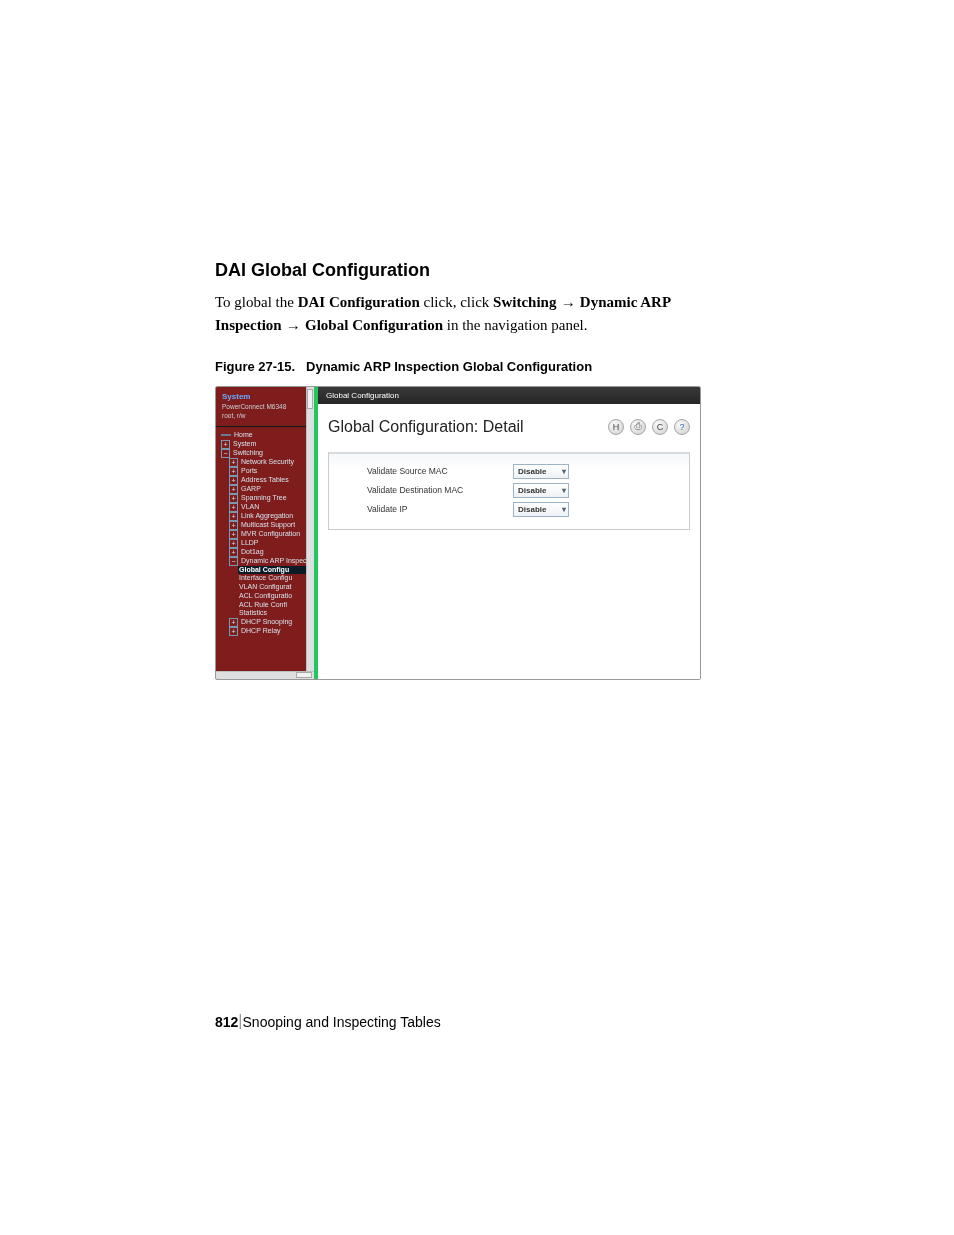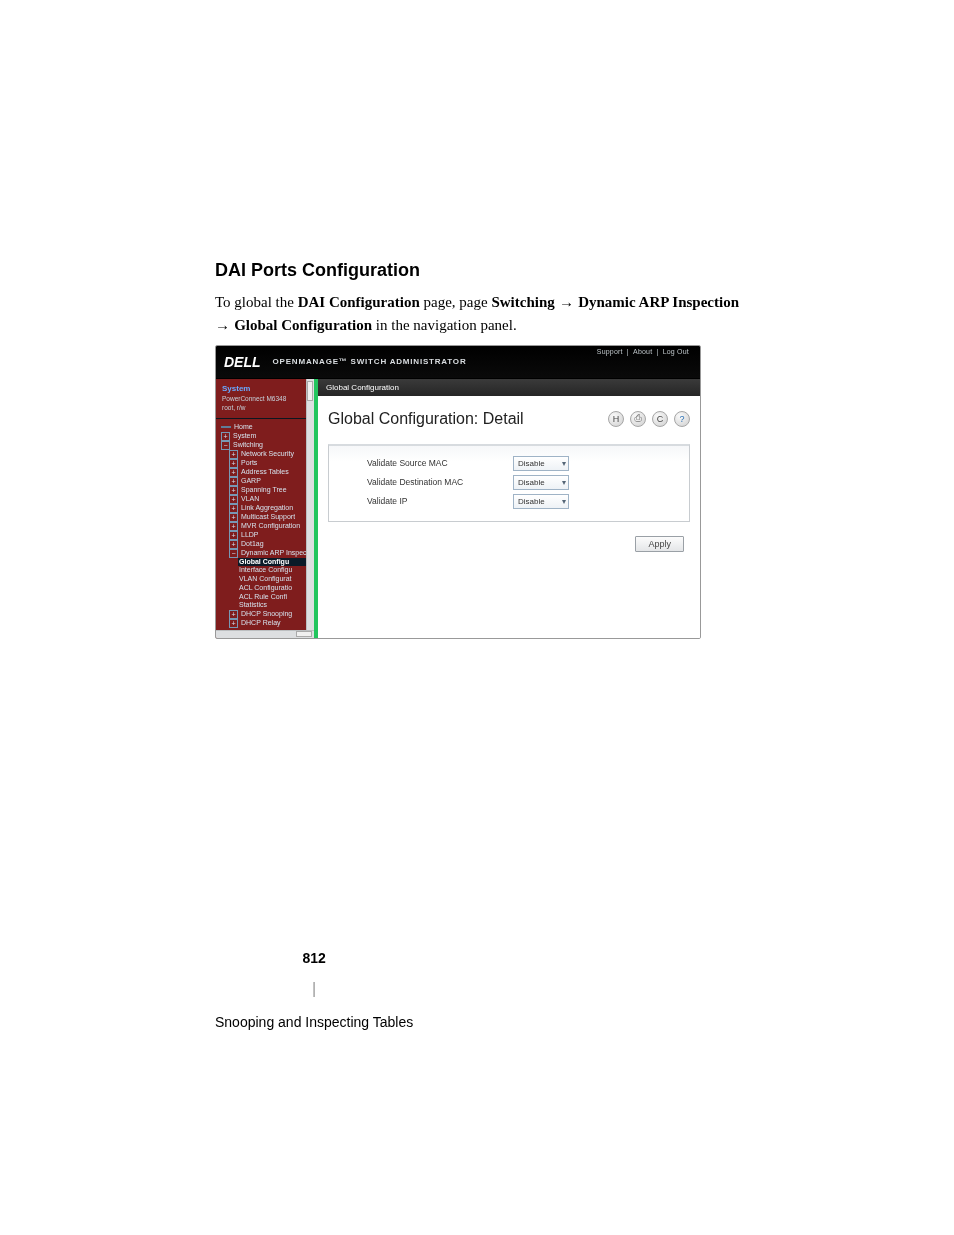--- a/index.html
+++ b/index.html
@@ -221,20 +221,21 @@
   .form-row .flabel { width: 146px; margin-left: 30px; }
   .select {
     font-size: 8px;
     border: 1px solid #9fb3c6;
     background: linear-gradient(#fff,#eef2f6);
     padding: 0 12px 0 4px;
     height: 13px; line-height:13px;
     position:relative;
     min-width: 38px;
     display:inline-block;
+    font-weight:bold;
   }
   .select::after{
     content:"▾";
     position:absolute; right:2px; top:0; font-size:8px; color:#567;
   }
   .apply-row {
     text-align:right;
     padding: 14px 6px 0 0;
   }
   .apply-btn {
@@ -249,52 +250,42 @@
   
   .footer {
     position: absolute;
     left: 215px;
     bottom: 205px;
     font-family: "Helvetica Neue", Arial, sans-serif;
     font-size: 14px;
     color:#000;
     display:flex;
     align-items:center;
-    gap: 16px;
-    flex-direction: column;
   }
   .footer .pg { font-weight:700; }
   .footer .divider { color:#999; font-size:16px; line-height:1; position:relative; top:-1px;}
 </style>
 </head>
 <body>
 
 <div class="page">
 
-  <h2 class="heading">DAI Ports Configuration</h2>
+  <h2 class="heading">DAI Global Configuration</h2>
 
 
   <p class="body-text">
-    <span>To global the </span><b>DAI Configuration</b><span> page, page </span><b>Switching</b><span class="arrow"> → </span><b>Dynamic ARP Inspection</b><span class="arrow"> → </span><b>Global Configuration</b><span> in the navigation panel.</span>
+    <span>To global the </span><b>DAI Configuration</b><span> click, click </span><b>Switching</b><span class="arrow"> → </span><b>Dynamic ARP Inspection</b><span class="arrow"> → </span><b>Global Configuration</b><span> in the navigation panel.</span>
   </p>
 
+  <p class="figure-caption">
+    <span>Figure 27-15.</span>&nbsp;&nbsp;&nbsp;<span>Dynamic ARP Inspection Global Configuration</span>
+  </p>
 
   <div class="screenshot">
 
-    <div class="topbar">
-      <span class="logo">DELL</span>
-      <span class="product">OPENMANAGE™ SWITCH ADMINISTRATOR</span>
-      <div class="toplinks">
-        <span>Support</span>
-        <span>|</span>
-        <span>About</span>
-        <span>|</span>
-        <span>Log Out</span>
-      </div>
-    </div>
 
     <div class="splitter-row">
 
       <div class="nav">
         <div class="nav-header">
           <span class="sys">System</span>
           <span class="dev">PowerConnect M6348</span>
           <span class="dev">root, r/w</span>
         </div>
         <div class="nav-tree">
@@ -414,23 +405,20 @@
             <div class="form-row">
               <span class="flabel">Validate Destination MAC</span>
               <span class="select">Disable</span>
             </div>
             <div class="form-row">
               <span class="flabel">Validate IP</span>
               <span class="select">Disable</span>
             </div>
           </div>
 
-          <div class="apply-row">
-            <button class="apply-btn">Apply</button>
-          </div>
         </div>
       </div>
 
     </div>
   </div>
 
   <div class="footer">
     <span class="pg">812</span>
     <span class="divider">|</span>
     <span>Snooping and Inspecting Tables</span>

